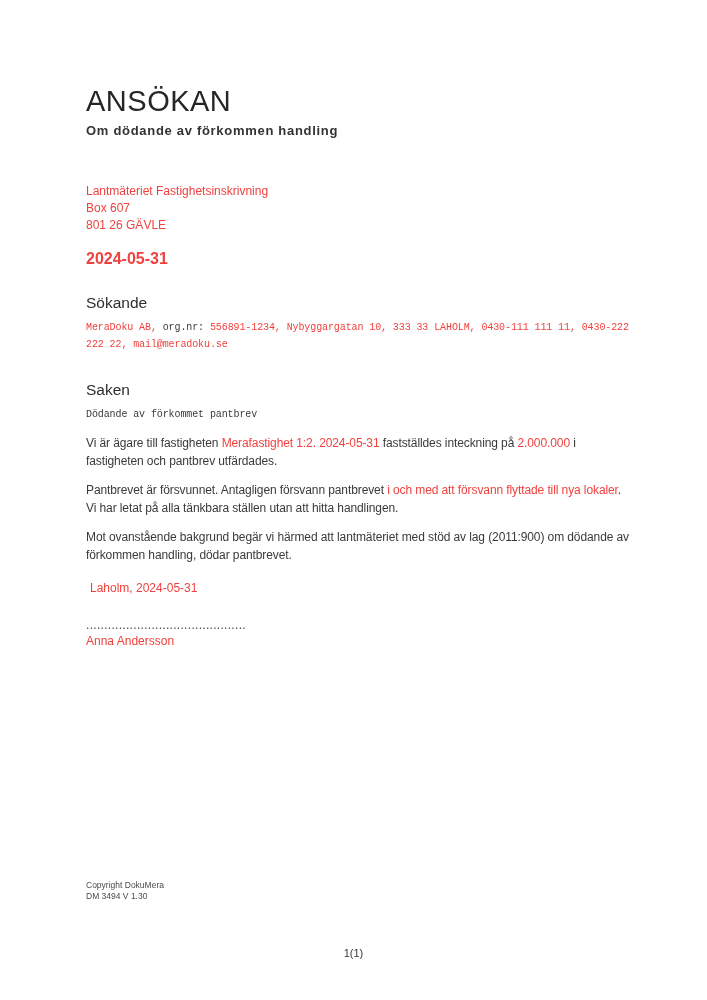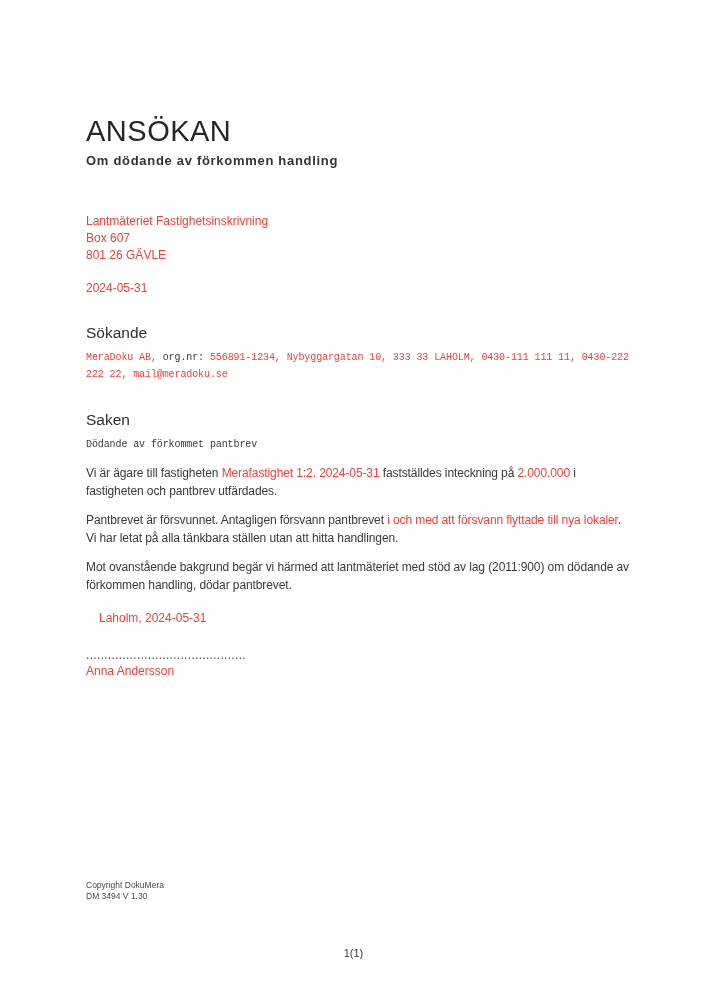--- a/index.html
+++ b/index.html
@@ -7,21 +7,21 @@
   .page {
     position: relative;
     width: 707px;
     height: 1000px;
     background: #ffffff;
     font-family: "Liberation Sans", sans-serif;
     color: #3a3a3a;
     overflow: hidden;
   }
   .content {
-    padding: 116px 78px 0 86px;
+    padding: 86px 78px 0 86px;
   }
   h1.doc-title {
     margin: 0;
     font-size: 29px;
     font-weight: 400;
     letter-spacing: 0.5px;
     color: #262626;
     line-height: 1.1;
   }
   .doc-subtitle {
@@ -32,43 +32,44 @@
     color: #333333;
   }
   .recipient {
     margin-top: 45px;
     font-size: 12px;
     line-height: 17px;
     color: var(--red);
   }
   .doc-date {
     margin-top: 16px;
-    font-size: 12px;
+    font-size: 16px;
     line-height: 17px;
     color: var(--red);
+    font-weight: bold;
   }
   h2.section-heading {
     margin: 26px 0 0 0;
     font-size: 15.5px;
     font-weight: 400;
     color: #2e2e2e;
     line-height: 20px;
   }
   p.body {
     margin: 6px 0 12px 0;
     font-size: 10px;
     line-height: 17.5px;
     letter-spacing: -0.1px;
     color: #3a3a3a;
     font-family: Liberation Mono, monospace;
   }
   p.para { margin: 0 0 12px 0; font-size: 12px; line-height: 17.5px; letter-spacing: -0.1px; }
   .red { color: var(--red); }
   .place-date {
-    margin: 16px 0 0 13px;
+    margin: 16px 0 0 4px;
     font-size: 12px;
     line-height: 17.5px;
     color: var(--red);
   }
   .sig-line {
     margin-top: 21px;
     font-size: 12px;
     line-height: 12px;
     letter-spacing: 0.3px;
     color: #4a4a4a;

